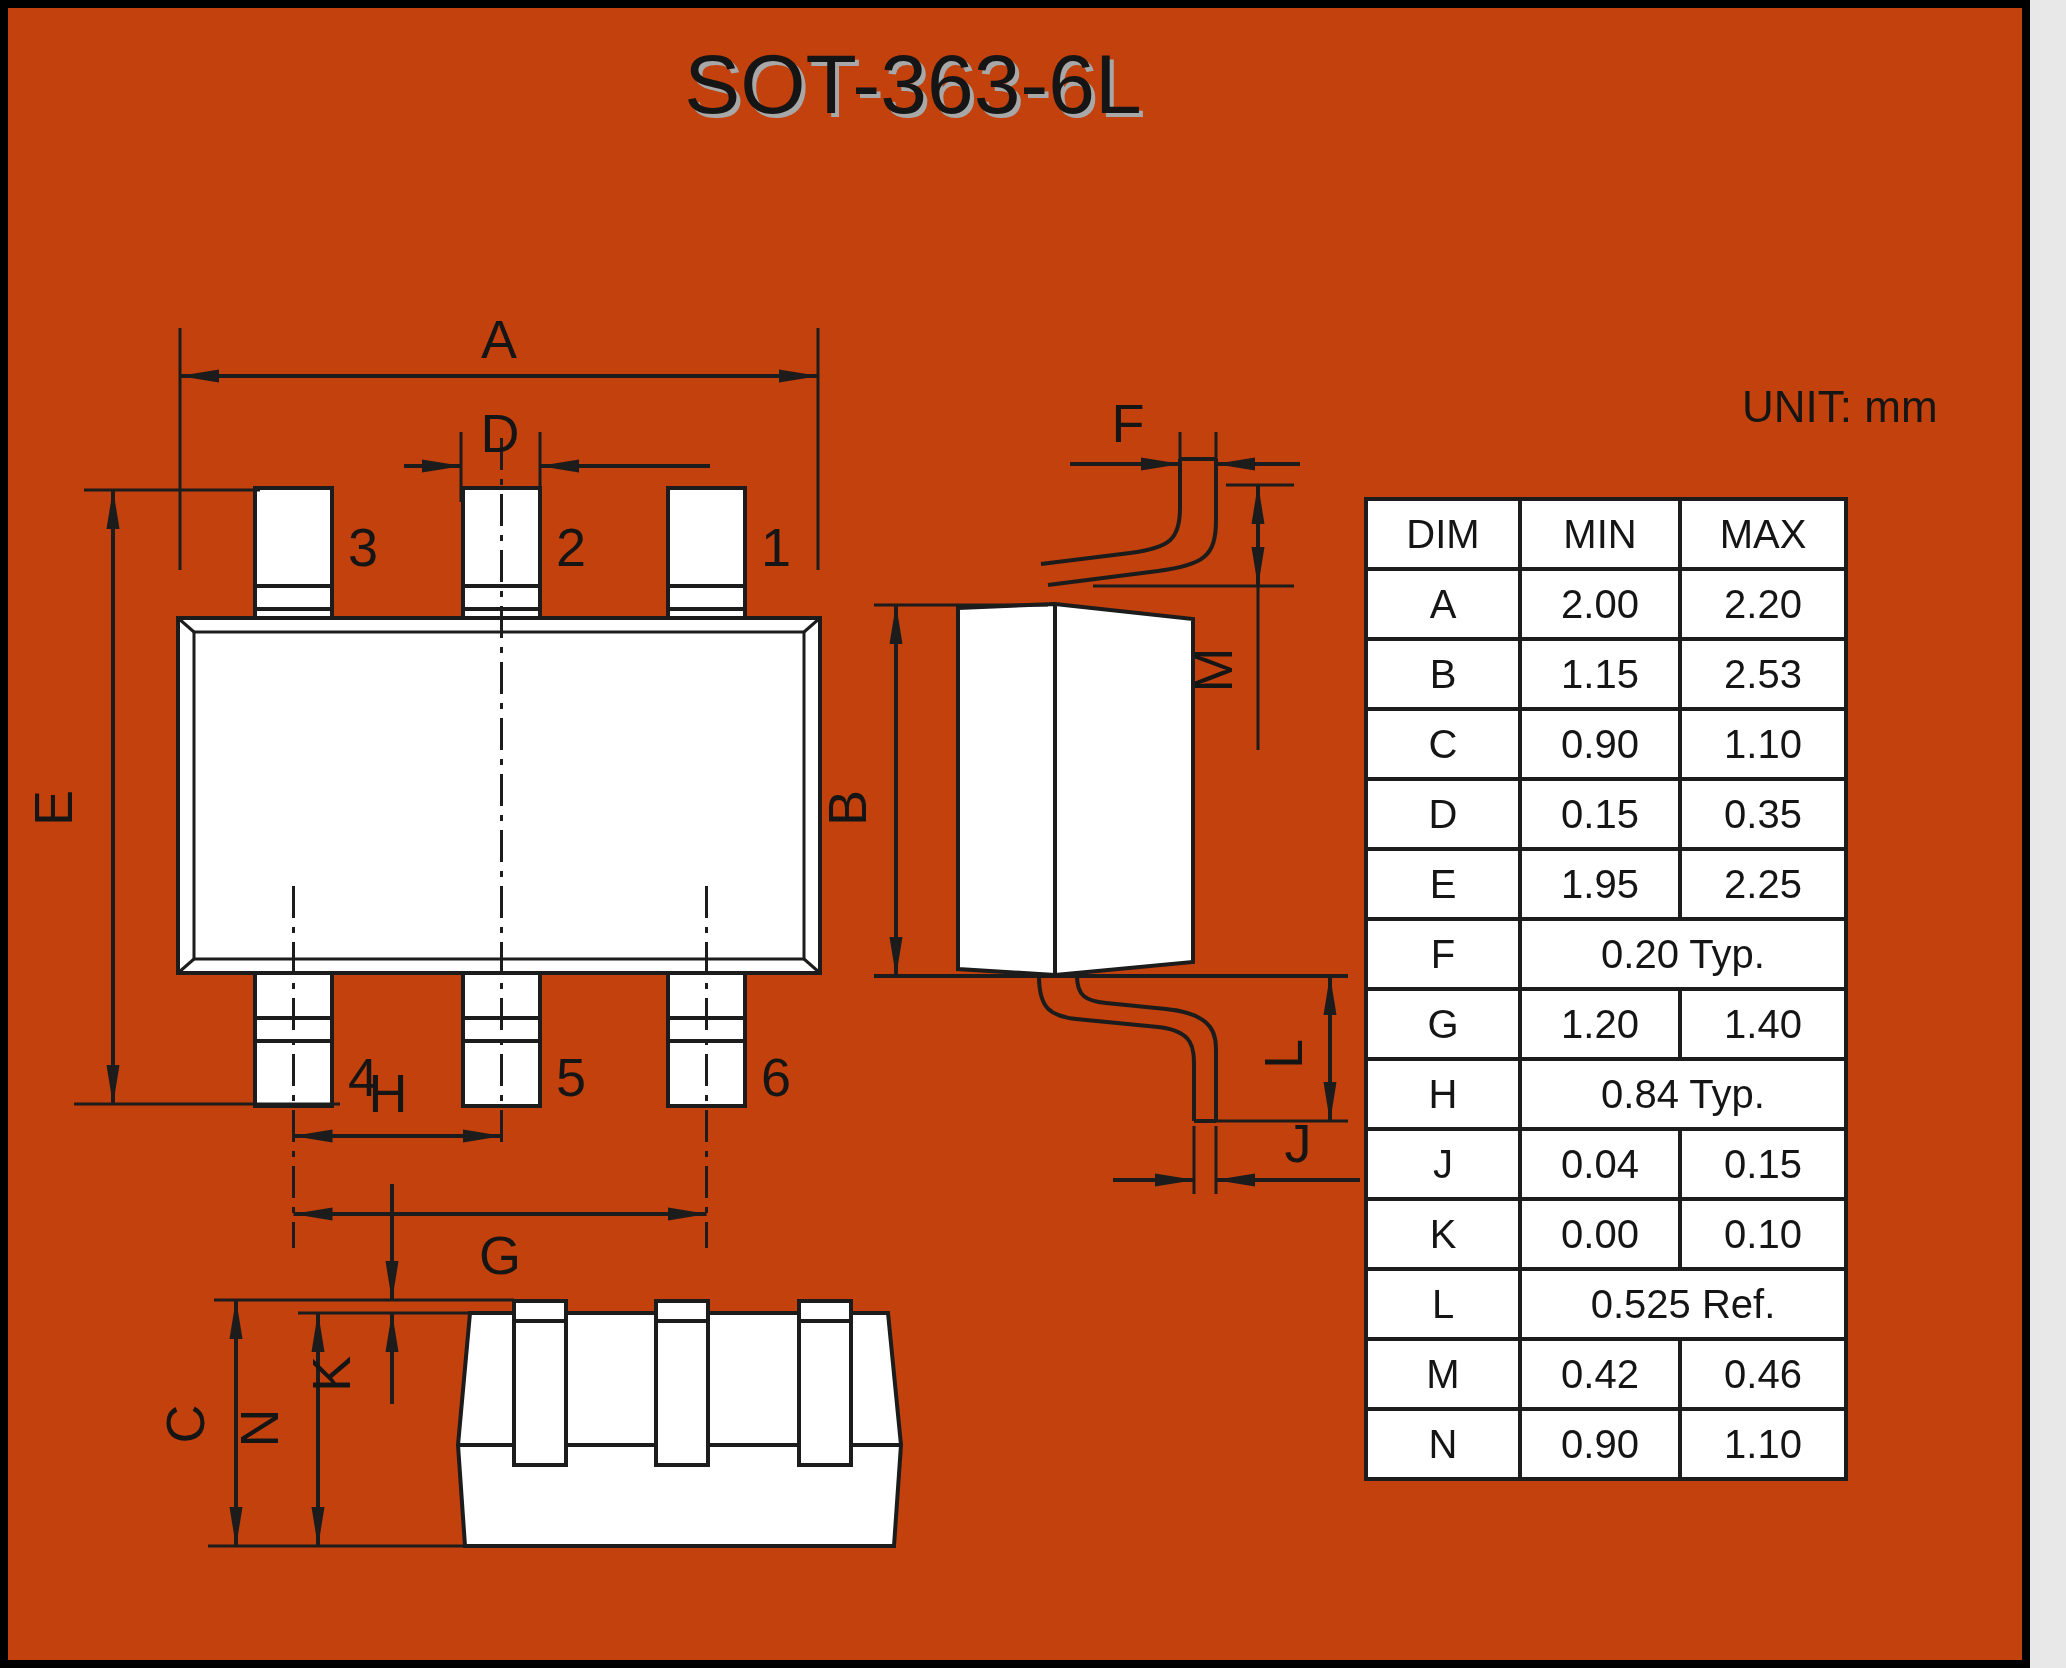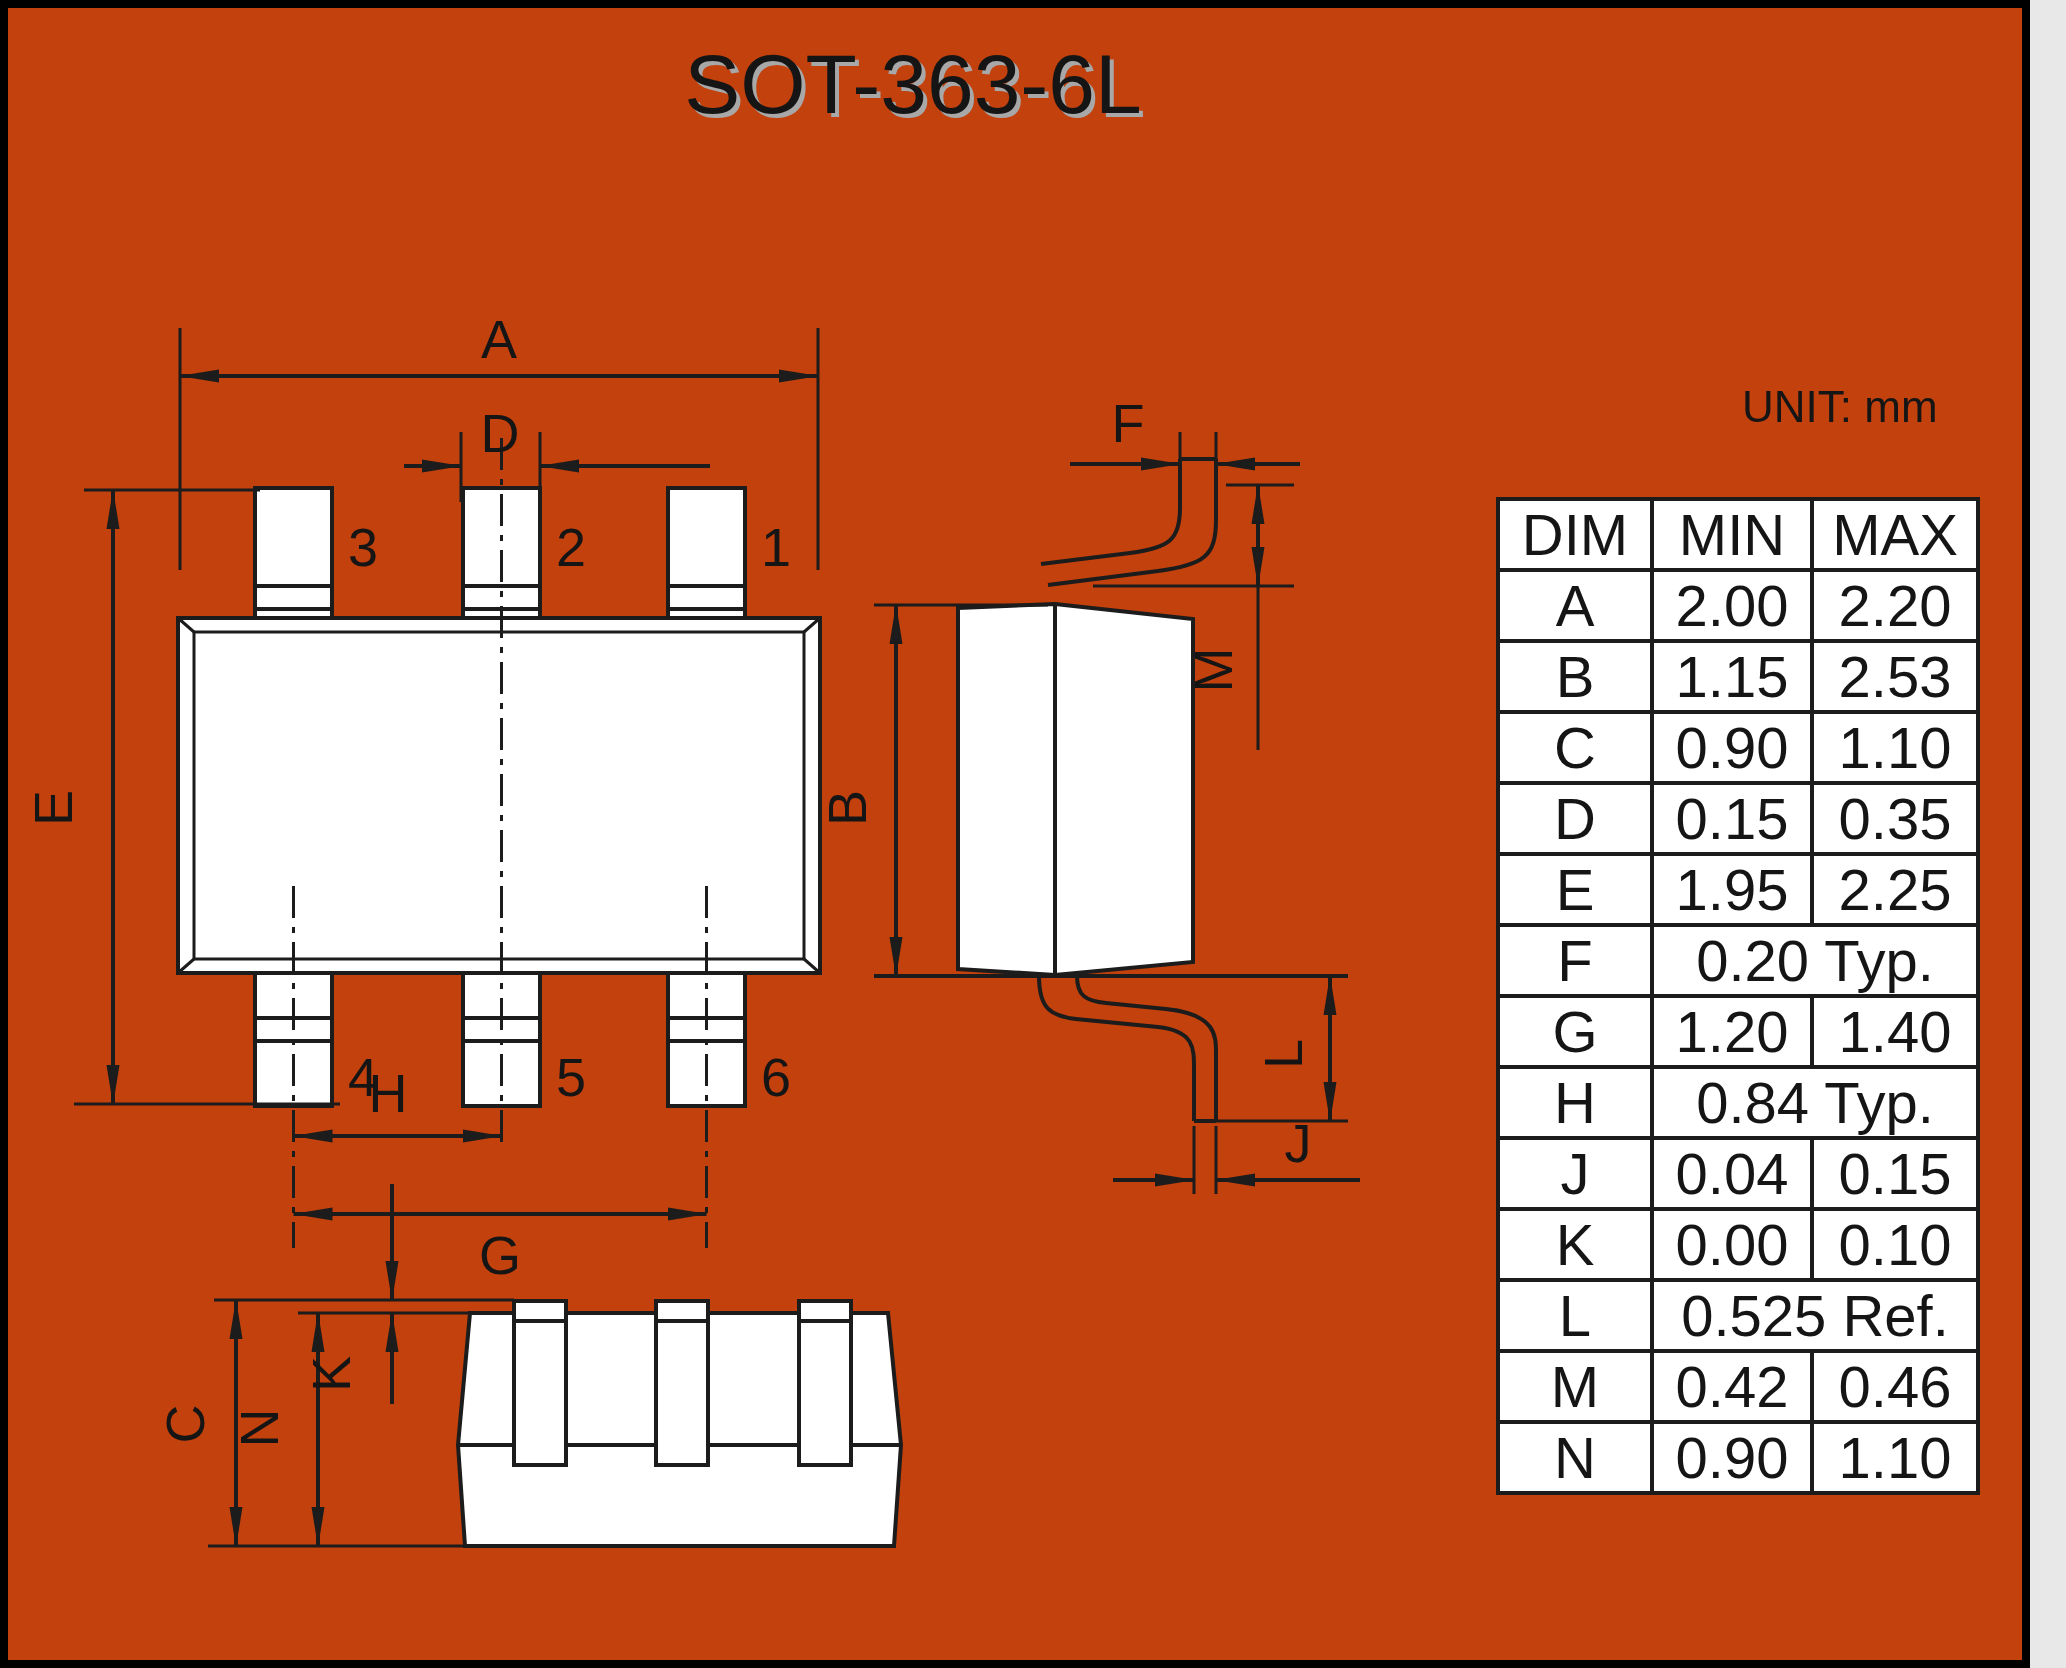--- a/index.html
+++ b/index.html
@@ -10,25 +10,25 @@
     box-sizing:border-box;
     border:8px solid #000;
     font-family:"Liberation Sans", sans-serif;
     overflow:hidden;
   }
   svg{position:absolute;left:0;top:0;}
   svg text{fill:#151515;}
   .shadow{fill:#a8a8a8;}
   .dimtable{
     position:absolute;
-    left:1488px;top:489px;
+    left:1356px;top:489px;
     border-collapse:collapse;
     table-layout:fixed;
     font-family:"Liberation Sans", sans-serif;
-    font-size:58px;
+    font-size:40px;
     color:#151515;
     background:#fff;
   }
   .dimtable td{
     border:4px solid #1c1c1c;
     height:66px;
     text-align:center;
     vertical-align:middle;
     padding:0;
   }

